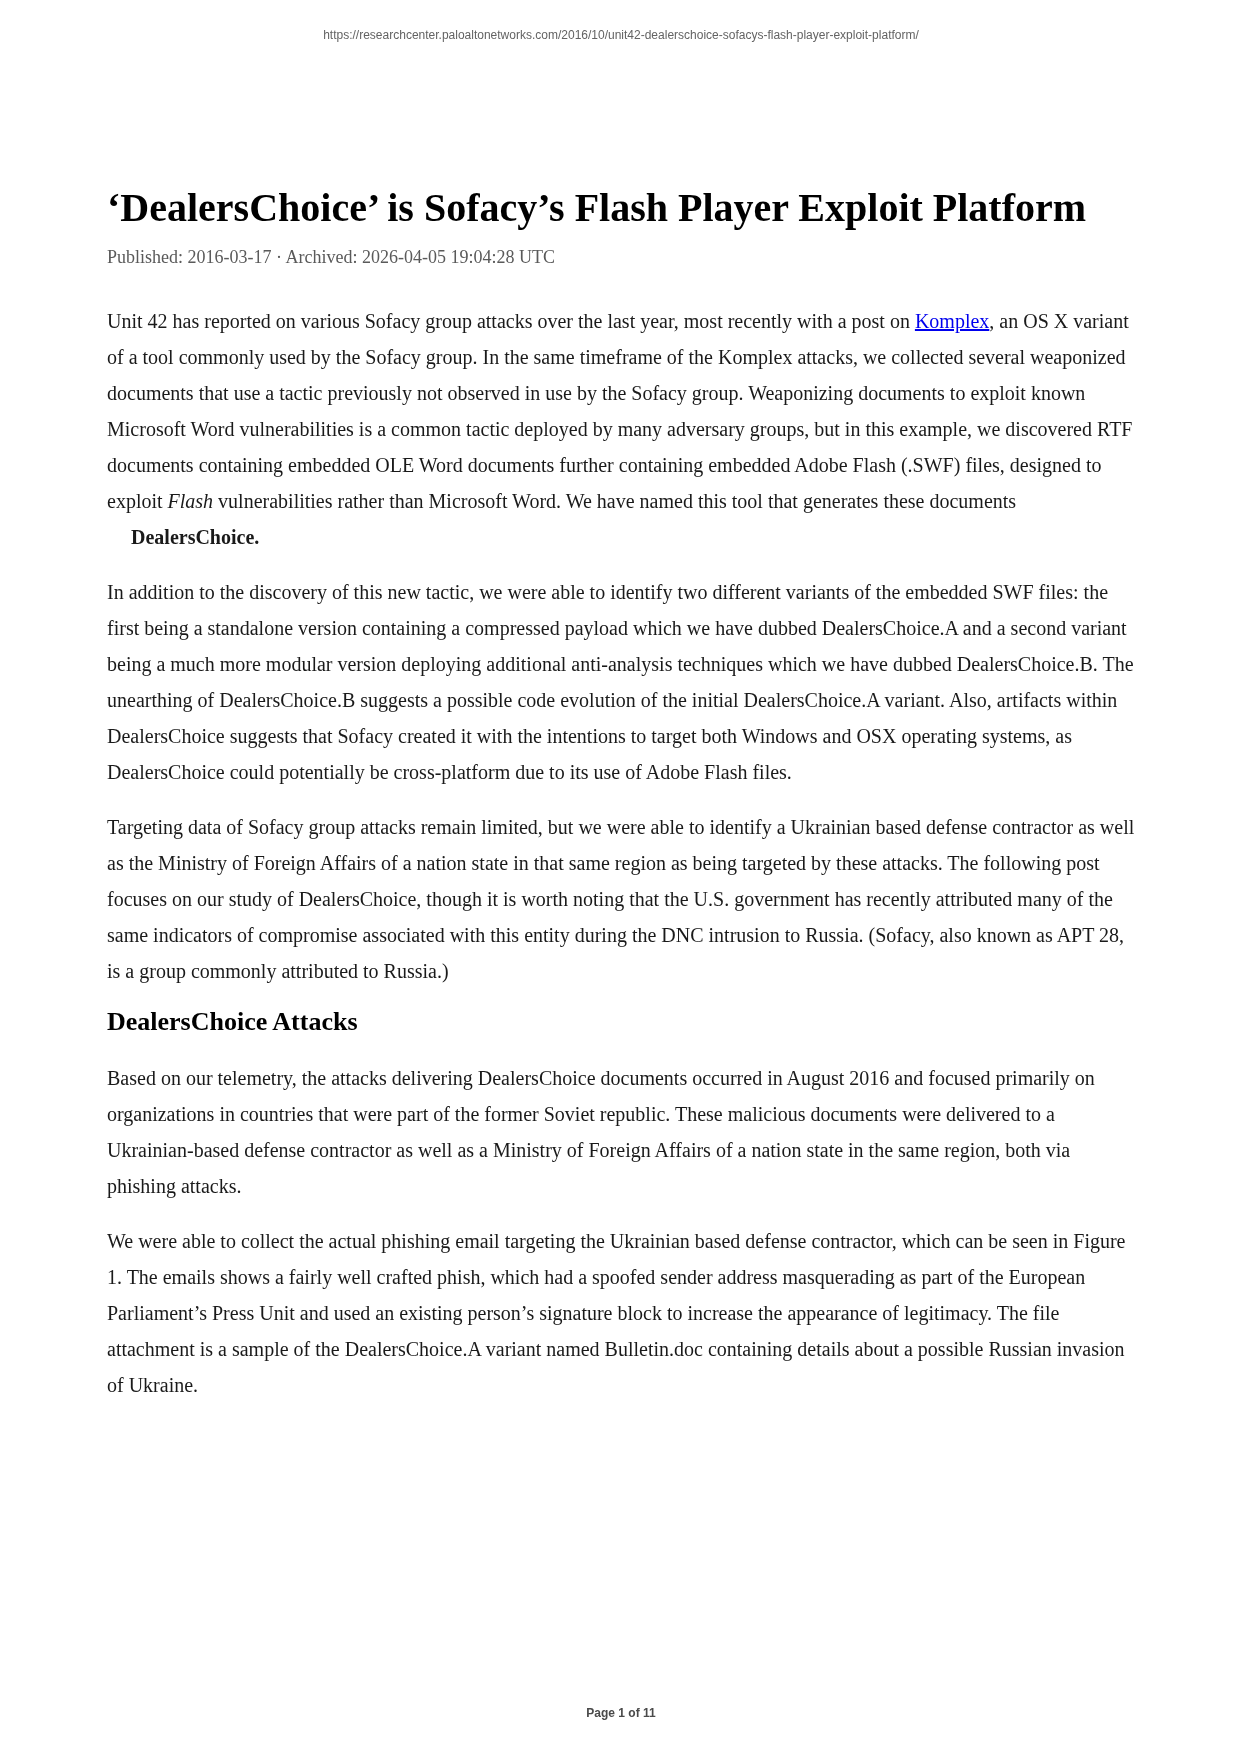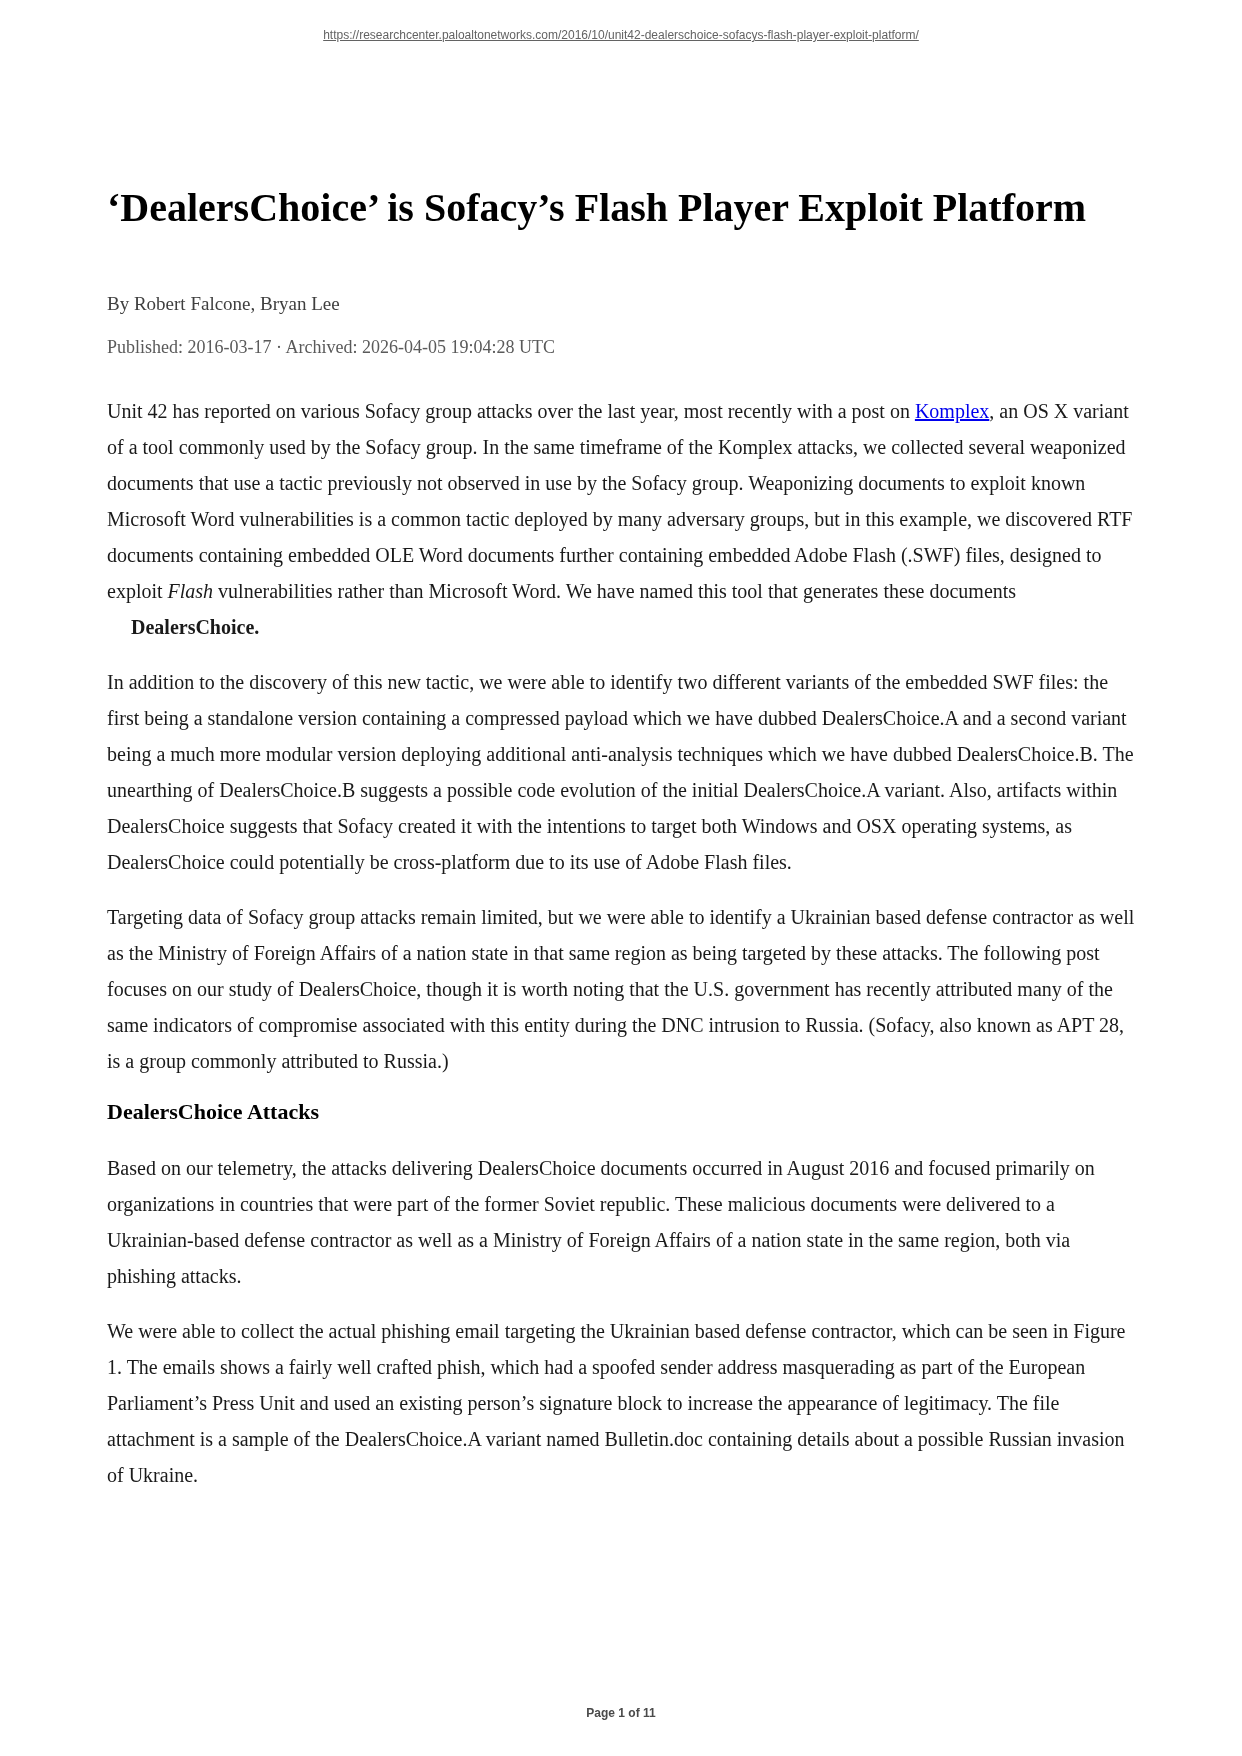--- a/index.html
+++ b/index.html
@@ -17,21 +17,20 @@
   }
   .print-header {
     position: absolute;
     top: 28px;
     left: 0;
     width: 100%;
     text-align: center;
     font-family: "Liberation Sans", "DejaVu Sans", sans-serif;
     font-size: 12px;
     color: #636363;
-    text-decoration: underline;
   }
   .content {
     position: absolute;
     top: 0;
     left: 107px;
     width: 1028px;
   }
   h1.article-title {
     margin: 190px 0 0 0;
     font-size: 40px;
@@ -55,21 +54,21 @@
     margin-top: 34px;
   }
   .article-body p {
     margin: 0 0 19px 0;
     font-size: 20px;
     line-height: 36px;
     color: #1a1a1a;
   }
   .article-body h2 {
     margin: 14px 0 24px 0;
-    font-size: 22px;
+    font-size: 26px;
     line-height: 28px;
     font-weight: bold;
     color: #000000;
   }
   .article-body a {
     color: #0000ee;
   }
   .article-body em {
     font-style: italic;
   }
@@ -91,21 +90,20 @@
 </style>
 </head>
 <body>
 
 <header class="print-header">
   <span>https://researchcenter.paloaltonetworks.com/2016/10/unit42-dealerschoice-sofacys-flash-player-exploit-platform/</span>
 </header>
 
 <main class="content">
   <h1 class="article-title">‘DealersChoice’ is Sofacy’s Flash Player Exploit Platform</h1>
-  <p class="byline">By Robert Falcone, Bryan Lee</p>
   <p class="publine">Published: 2016-03-17 · Archived: 2026-04-05 19:04:28 UTC</p>
   <div class="article-body" id="article-body">
       <p><span>Unit 42 has reported on various Sofacy group attacks over the last year, most recently with a post on </span><a href="#" style="color: rgb(0, 0, 238);">Komplex</a><span>, an OS X variant of a tool commonly used by the Sofacy group. In the same timeframe of the Komplex attacks, we collected several weaponized documents that use a tactic previously not observed in use by the Sofacy group. Weaponizing documents to exploit known Microsoft Word vulnerabilities is a common tactic deployed by many adversary groups, but in this example, we discovered RTF documents containing embedded OLE Word documents further containing embedded Adobe Flash (.SWF) files, designed to exploit </span><em>Flash</em><span> vulnerabilities rather than Microsoft Word. We have named this tool that generates these documents </span><strong>DealersChoice.</strong></p>
       <p><span>In addition to the discovery of this new tactic, we were able to identify two different variants of the embedded SWF files: the first being a standalone version containing a compressed payload which we have dubbed DealersChoice.A and a second variant being a much more modular version deploying additional anti-analysis techniques which we have dubbed DealersChoice.B. The unearthing of DealersChoice.B suggests a possible code evolution of the initial DealersChoice.A variant. Also, artifacts within DealersChoice suggests that Sofacy created it with the intentions to target both Windows and OSX operating systems, as DealersChoice could potentially be cross-platform due to its use of Adobe Flash files.</span></p>
       <p><span>Targeting data of Sofacy group attacks remain limited, but we were able to identify a Ukrainian based defense contractor as well as the Ministry of Foreign Affairs of a nation state in that same region as being targeted by these attacks. The following post focuses on our study of DealersChoice, though it is worth noting that the U.S. government has recently attributed many of the same indicators of compromise associated with this entity during the DNC intrusion to Russia. (Sofacy, also known as APT 28, is a group commonly attributed to Russia.)</span></p>
       <h2>DealersChoice Attacks</h2>
       <p><span>Based on our telemetry, the attacks delivering DealersChoice documents occurred in August 2016 and focused primarily on organizations in countries that were part of the former Soviet republic. These malicious documents were delivered to a Ukrainian-based defense contractor as well as a Ministry of Foreign Affairs of a nation state in the same region, both via phishing attacks.</span></p>
       <p><span>We were able to collect the actual phishing email targeting the Ukrainian based defense contractor, which can be seen in Figure 1. The emails shows a fairly well crafted phish, which had a spoofed sender address masquerading as part of the European Parliament’s Press Unit and used an existing person’s signature block to increase the appearance of legitimacy. The file attachment is a sample of the DealersChoice.A variant named Bulletin.doc containing details about a possible Russian invasion of Ukraine.</span></p>
     </div>
 </main>

